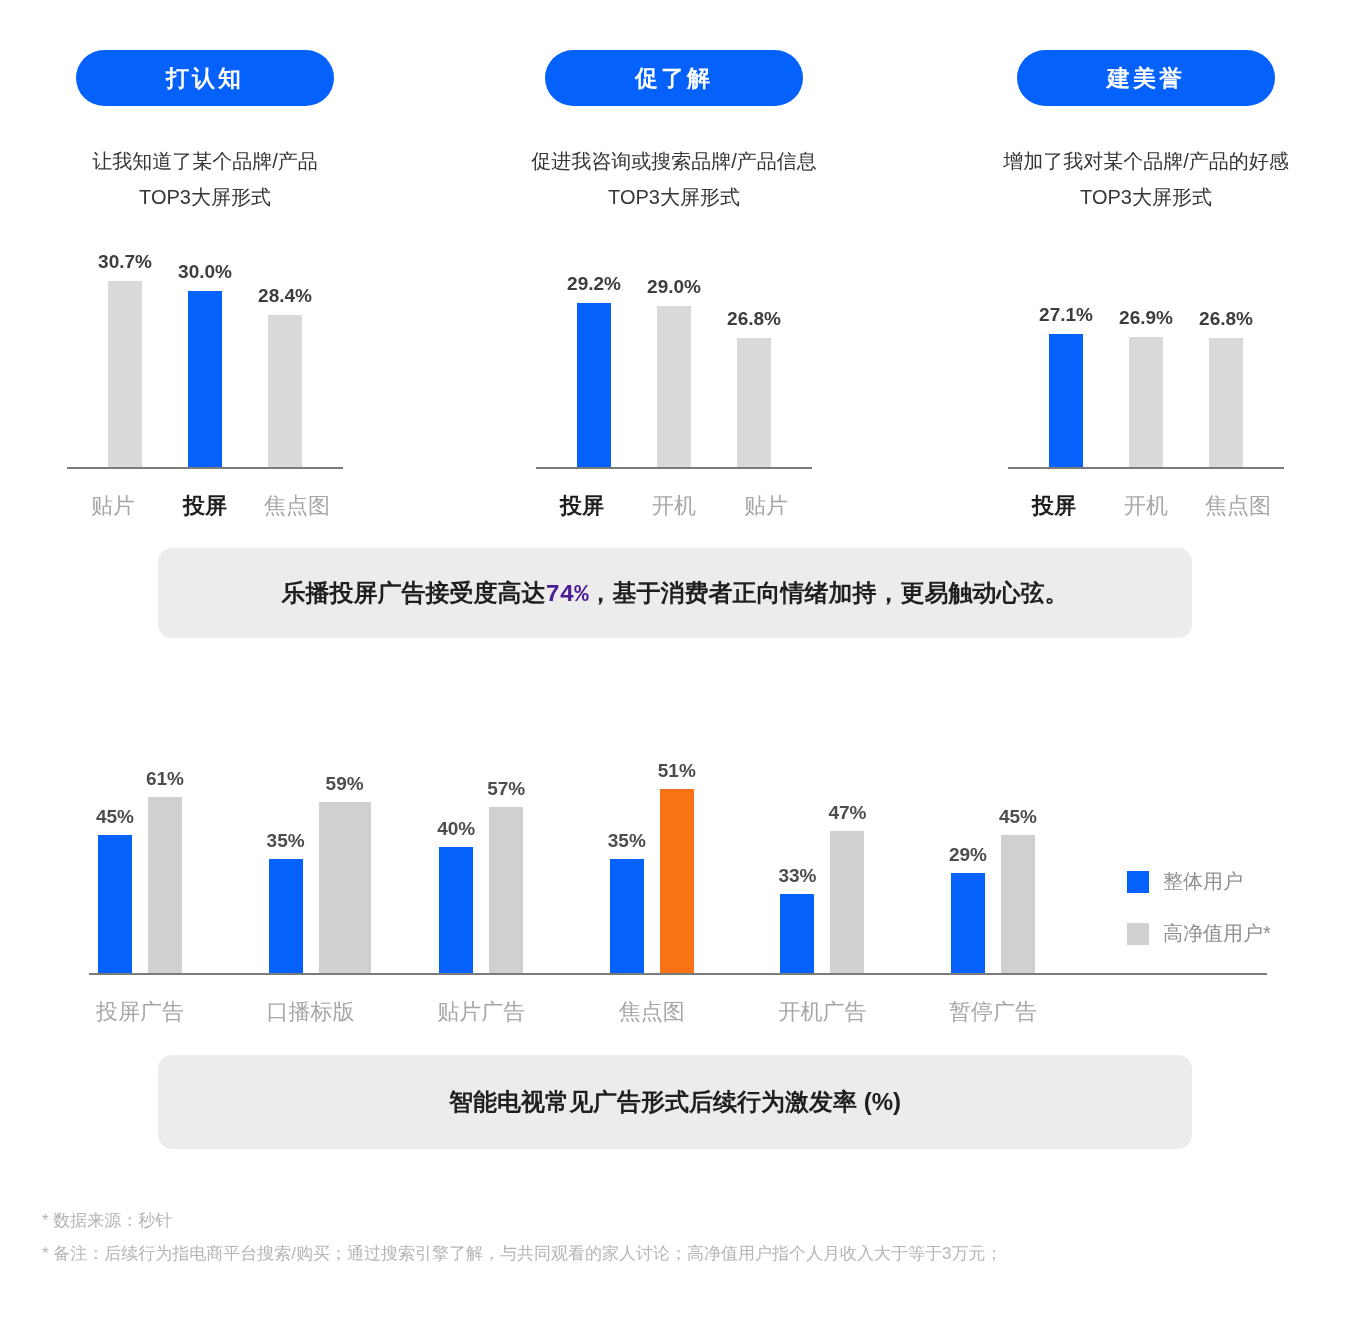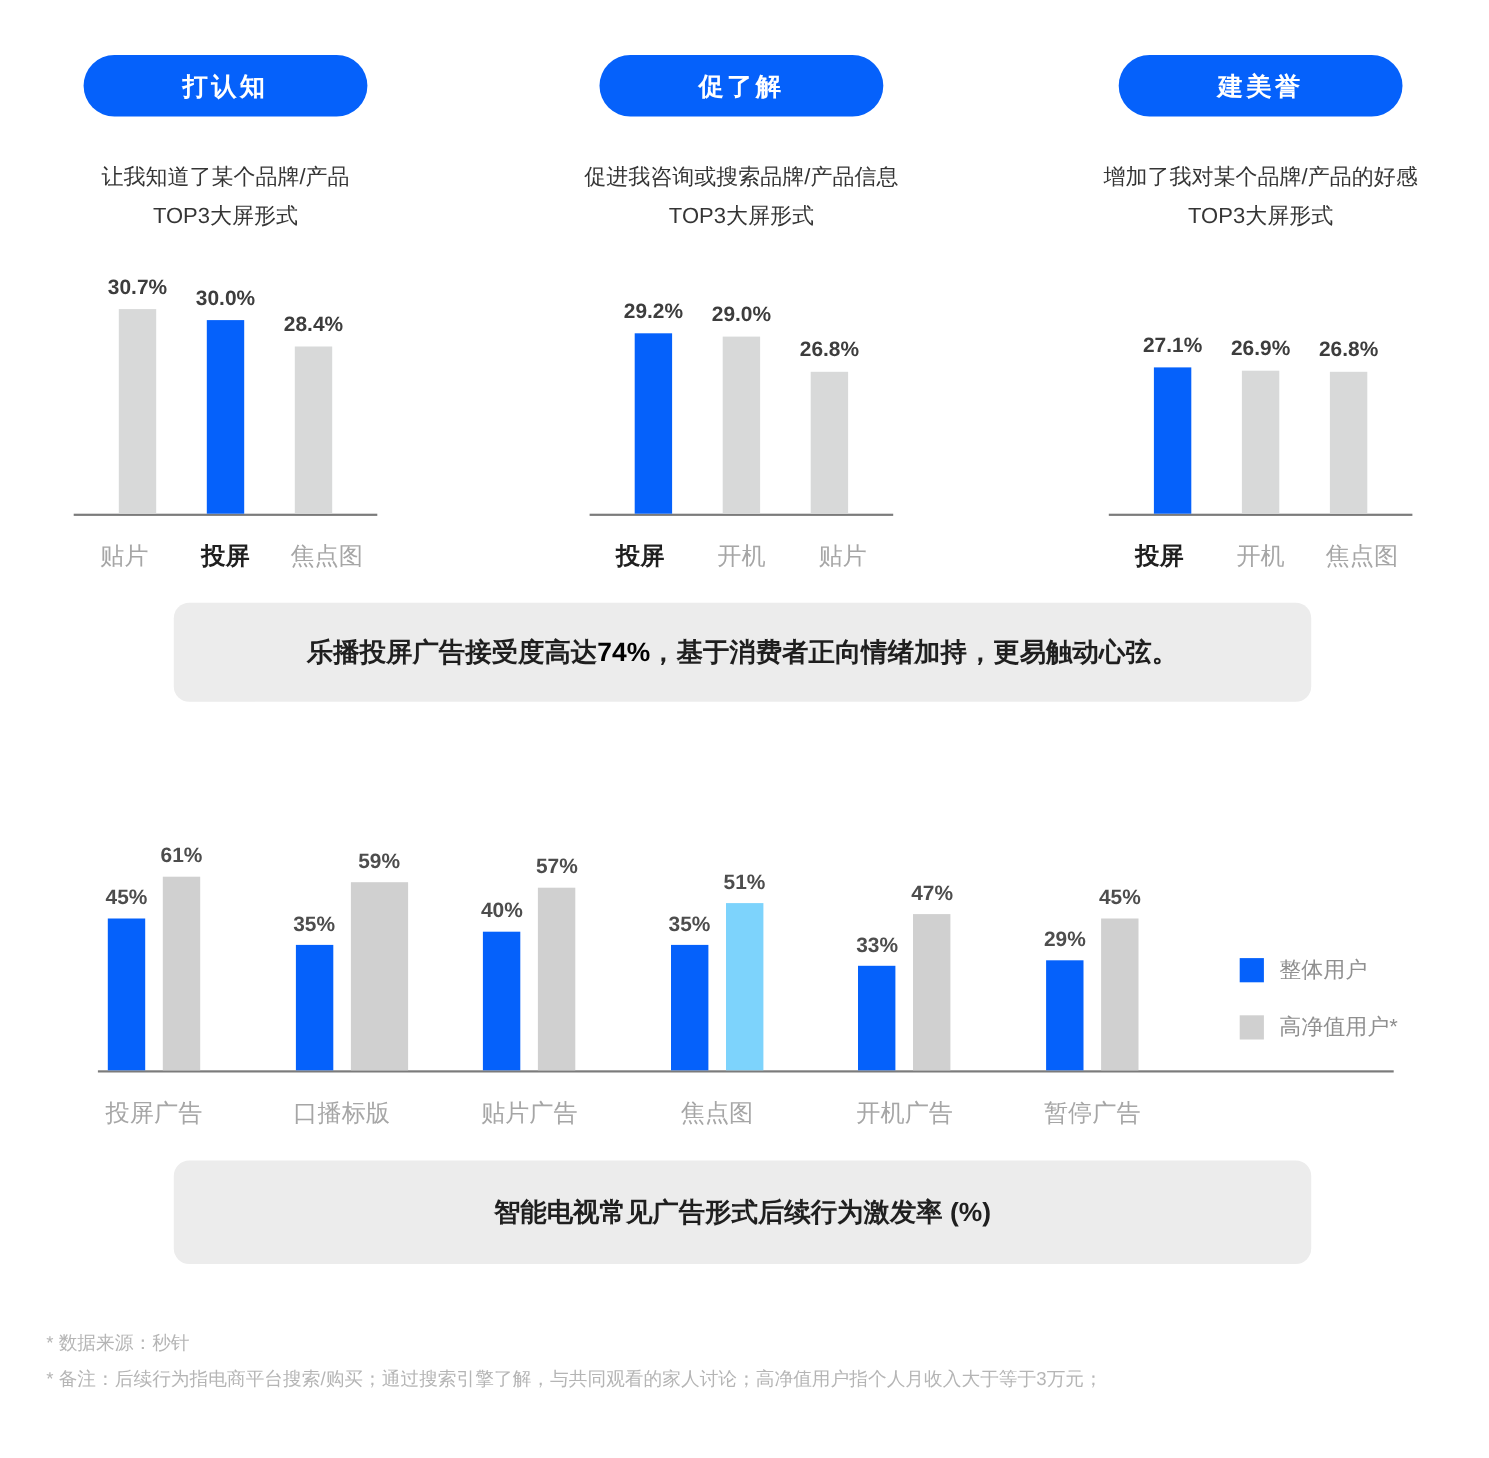--- a/index.html
+++ b/index.html
@@ -39,21 +39,21 @@
     font-size:22px;color:#a6a6a6;white-space:nowrap;}
   .cat.hl{color:#1f1f1f;font-weight:700;}
   
   .band{
     position:absolute;left:158px;width:1034px;background:#ececec;border-radius:14px;
     display:flex;align-items:center;justify-content:center;
   }
   .band-text{font-size:24px;font-weight:700;color:#1f1f1f;white-space:nowrap;}
   .callout{top:548px;height:90px;}
   .caption{top:1055px;height:94px;}
-  .hl-blue{color:#000000;}
+  .hl-blue{color:#4c1d95;font-family:Liberation Mono, monospace;}
   
   .big-chart{
     position:absolute;left:89px;top:745px;width:1178px;height:228px;
     border-bottom:2px solid #7b7b7b;
   }
   .group{position:absolute;bottom:0;width:84px;height:100%;}
   .bwrap{position:absolute;bottom:0;width:34px;left:0;margin-top:20px;}
   .bwrap.right{left:50px;}
   .val2{
     position:absolute;bottom:calc(100% + 7px);left:50%;transform:translateX(-50%);
@@ -198,27 +198,27 @@
         </div>
         <div class="bwrap right" style="height: 166px; background: rgb(208, 208, 208); text-align: right;">
           <div class="val2">57%</div>
         </div>
         <div class="cat2">贴片广告</div>
       </div>
       <div class="group" style="left: 520.8px;">
         <div class="bwrap" style="height: 114px; background: rgb(5, 97, 251);">
           <div class="val2">35%</div>
         </div>
-        <div class="bwrap right" style="height: 152px; background: #7dd3fc; text-align: right;">
+        <div class="bwrap right" style="height: 184px; background: #f97316; text-align: right;">
           <div class="val2">51%</div>
         </div>
         <div class="cat2">焦点图</div>
       </div>
       <div class="group" style="left: 691.4px;">
-        <div class="bwrap" style="height: 95px; background: rgb(5, 97, 251);">
+        <div class="bwrap" style="height: 79px; background: rgb(5, 97, 251);">
           <div class="val2">33%</div>
         </div>
         <div class="bwrap right" style="height: 142px; background: rgb(208, 208, 208);">
           <div class="val2">47%</div>
         </div>
         <div class="cat2">开机广告</div>
       </div>
       <div class="group" style="left: 862px;">
         <div class="bwrap" style="height: 100px; background: rgb(5, 97, 251);">
           <div class="val2">29%</div>

